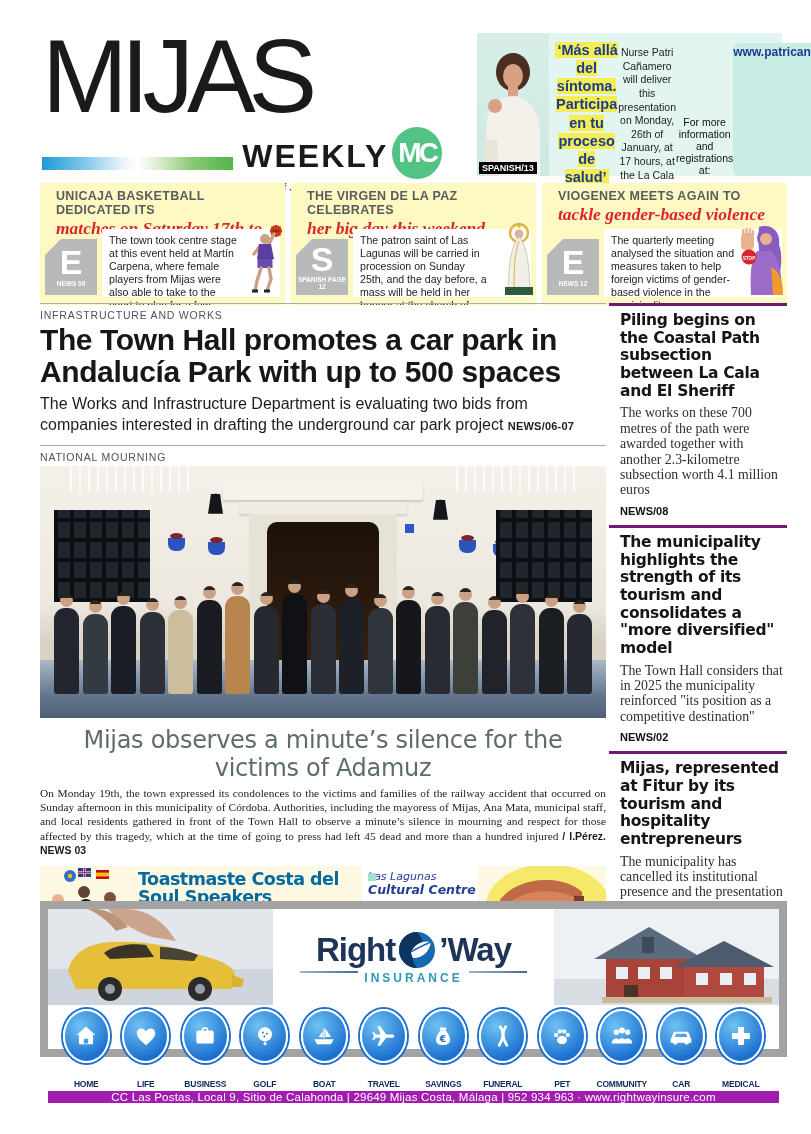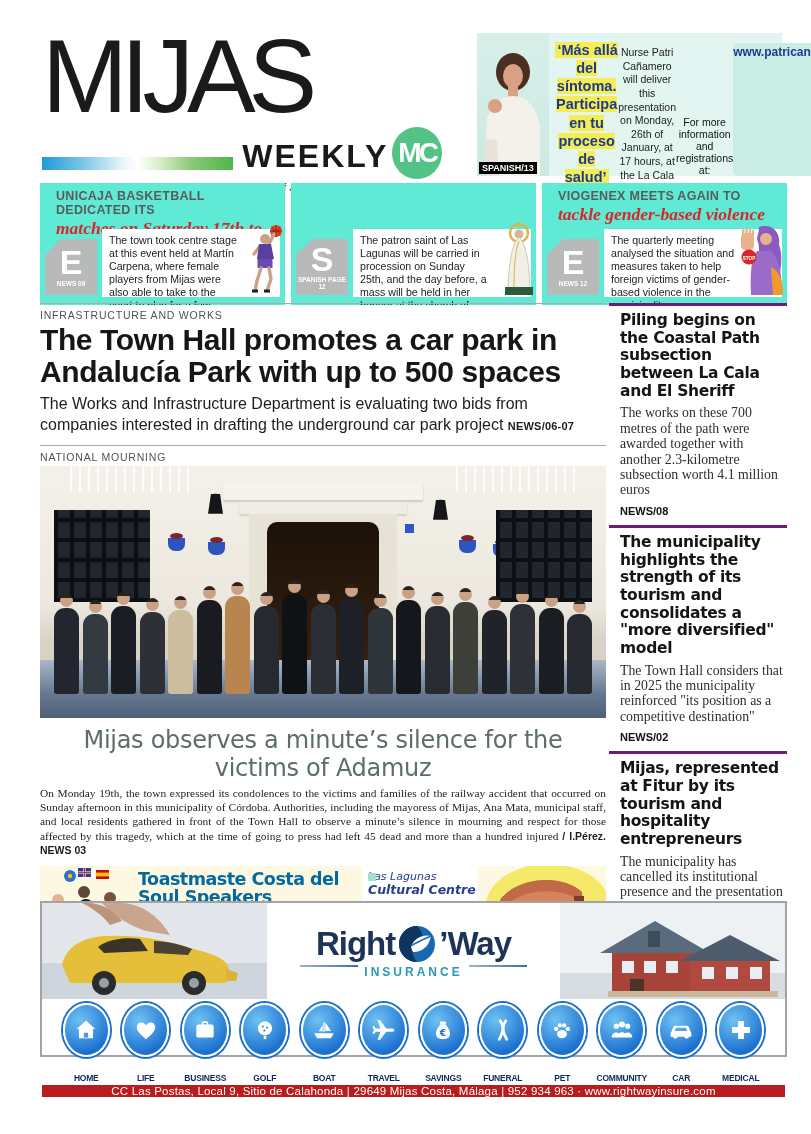--- a/index.html
+++ b/index.html
@@ -25,21 +25,21 @@
   .ha-tag{position:absolute;left:2px;bottom:2px;background:#000;color:#fff;font-size:9px;font-weight:bold;padding:1px 3px;}
   .ha-text{flex:1;text-align:center;padding:8px 6px 0 6px;display:flex;}
   .ha-title{font-size:14.5px;line-height:1.25;font-weight:bold;color:#1d3a8f;}
   .ha-title span{background:#f4ee54;padding:0 2px;}
   .ha-body{font-size:10.5px;color:#222;margin-top:5px;line-height:1.3;}
   .ha-info{font-size:10.5px;color:#111;margin-top:auto;}
   .ha-url{background:#c9ece5;color:#1d3a8f;font-weight:bold;font-size:12px;padding:2px 0 3px;margin-top:2px;border-radius:6px;}
 
   
   .teasers{position:absolute;left:40px;top:183px;width:747px;height:122px;display:flex;gap:6px;}
-  .teaser{position:relative;flex:1;background:#5eead4;overflow:hidden;}
+  .teaser{position:relative;flex:1;background:#fef9c3;overflow:hidden;}
   .t-head{padding:7px 6px 2px 16px;}
   .t-caps{font-size:12.5px;font-weight:bold;color:#595c5c;letter-spacing:.3px;line-height:1.1;}
   .t-script{font-family:"Liberation Serif",serif;font-style:italic;font-weight:bold;
     font-size:17.5px;color:#d8262c;line-height:1.05;margin-top:1px;}
   .t-tag{position:absolute;left:5px;bottom:10px;width:52px;height:56px;background:#b7bab9;
     clip-path:polygon(16px 0,100% 0,100% 100%,0 100%,0 16px);
     display:flex;flex-direction:column;align-items:center;justify-content:center;}
   .t-tag .big{font-size:34px;font-weight:bold;color:#fff;line-height:.9;}
   .t-tag .small{font-size:6.5px;font-weight:bold;color:#fff;margin-top:2px;text-align:center;line-height:1.1;}
   .t-body{position:absolute;left:62px;right:5px;bottom:8px;top:46px;background:#fff;
@@ -131,38 +131,38 @@
   
   .sidebar{position:absolute;left:609px;top:303px;width:178px;}
   .sb-art{border-top:3px solid #701a75;padding:6px 0 8px 11px;}
   .sb-art:last-child{border-bottom:2px solid #9b9b9b;}
   .sb-title{font-family:"DejaVu Sans",sans-serif;font-size:15.5px;font-weight:bold;color:#151515;
     line-height:1.14;letter-spacing:-.3px;}
   .sb-body{font-family:"Liberation Serif",serif;font-size:13.8px;line-height:1.12;color:#2e2e2e;margin-top:5px;}
   .sb-ref{font-size:11px;font-weight:bold;color:#111;margin-top:7px;}
 
   
-  .ins{position:absolute;left:40px;top:901px;width:747px;height:156px;border:2px solid #a3a3a3;
+  .ins{position:absolute;left:40px;top:901px;width:747px;height:156px;border:8px solid #a3a3a3;
     background:#fff;box-sizing:border-box;display:flex;flex-direction:column;}
   .ins-top{display:flex;height:96px;}
   .ins-photo{flex:0 0 225px;overflow:hidden;}
   .ins-logo{flex:1;display:flex;flex-direction:column;align-items:center;justify-content:center;}
   .rw-row{display:flex;align-items:center;gap:2px;}
   .rw-word{font-size:33px;font-weight:bold;color:#1d3358;letter-spacing:-1px;}
   .rw-ins-row{display:flex;align-items:flex-start;gap:6px;margin-top:1px;}
   .rw-line{width:58px;height:2px;background:linear-gradient(90deg,#9fb4c8,#3d6e9e);}
   .rw-ins{font-size:12px;font-weight:bold;letter-spacing:3px;color:#2b99b5;}
   .ins-icons{display:flex;justify-content:center;align-items:flex-start;gap:9.5px;padding:4px 0 2px;}
   .cat{display:flex;flex-direction:column;align-items:center;width:50px;}
   .oval{width:43px;height:50px;border-radius:50%;border:2px solid #fff;box-shadow:0 0 0 2px #1a6fd0;
     background:radial-gradient(circle at 35% 30%,#6fc2f2,#1a6fd0 75%);
     display:flex;align-items:center;justify-content:center;}
   .cat-label{font-size:8.5px;font-weight:bold;color:#0d2a5c;margin-top:16px;letter-spacing:-.2px;}
   .ins-strip{height:7px;background:linear-gradient(#f2f4f6,#b9c2cc 60%,#8b97a5);}
-  .ins-footer{flex:1;background:#b91c1c;color:#fff;display:flex;align-items:center;justify-content:center;
+  .ins-footer{flex:1;background:#a21caf;color:#fff;display:flex;align-items:center;justify-content:center;
     font-size:11.5px;letter-spacing:.2px;}
 </style>
 </head>
 <body>
 
 <div class="page">
 
   <div class="masthead">
     <div class="mijas">MIJAS</div>
     <div class="mast-row">
@@ -214,20 +214,24 @@
           <path d="M17 23 L11 31" stroke="#caa184" stroke-width="3.4" stroke-linecap="round"></path>
           <path d="M16 21 h12 l3 15 h-17 z" fill="#5a3fa0"></path>
           <rect x="14.5" y="36" width="15" height="9" fill="#6a4ab0"></rect>
           <path d="M18 45 L14 58 L12 68 M26 45 L28 56 L24 68" stroke="#caa184" stroke-width="3.4" fill="none" stroke-linecap="round"></path>
           <path d="M9 68 h6 M21 68 h6" stroke="#222" stroke-width="3"></path>
         </svg>
       </div>
     </div>
 
     <div class="teaser">
+      <div class="t-head">
+        <div class="t-caps">THE VIRGEN DE LA PAZ CELEBRATES</div>
+        <div class="t-script">her big day this weekend</div>
+      </div>
       <div class="t-tag">
         <div class="big">S</div>
         <div class="small">SPANISH PAGE 12</div>
       </div>
       <div class="t-body">The patron saint of Las Lagunas will be carried in procession on Sunday 25th, and the day before, a mass will be held in her honour at the church of San Manuel González</div>
       <div class="t-art">
         <svg width="34" height="74" viewBox="0 0 34 74">
           <circle cx="17" cy="12" r="9" fill="none" stroke="#d9b54a" stroke-width="2.5"></circle>
           <path d="M17 1 l2 4 -2 2 -2 -2 z" fill="#d9b54a"></path>
           <circle cx="17" cy="13" r="4.5" fill="#d8b49a"></circle>

